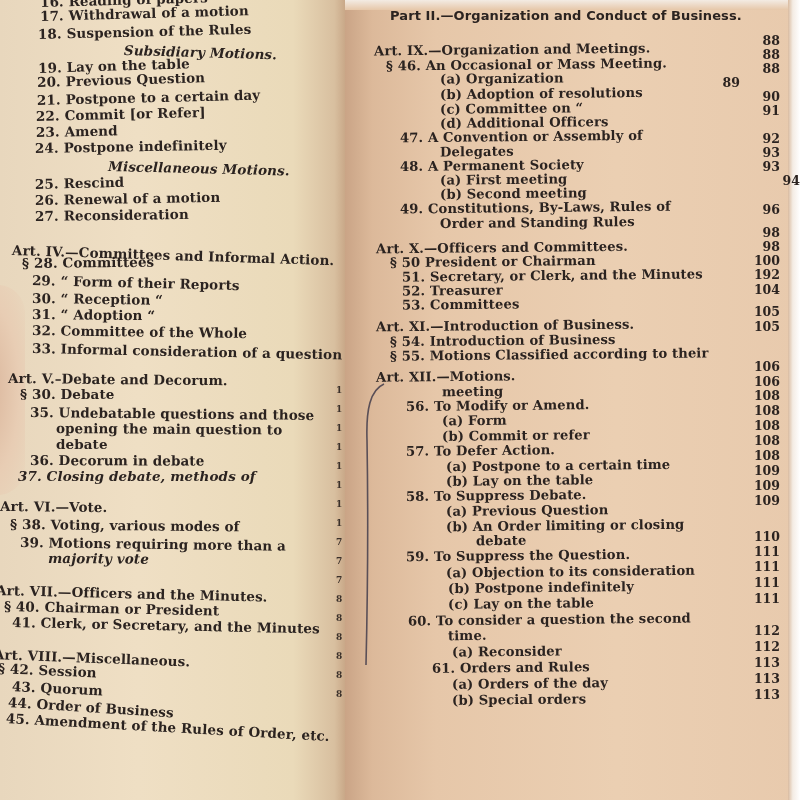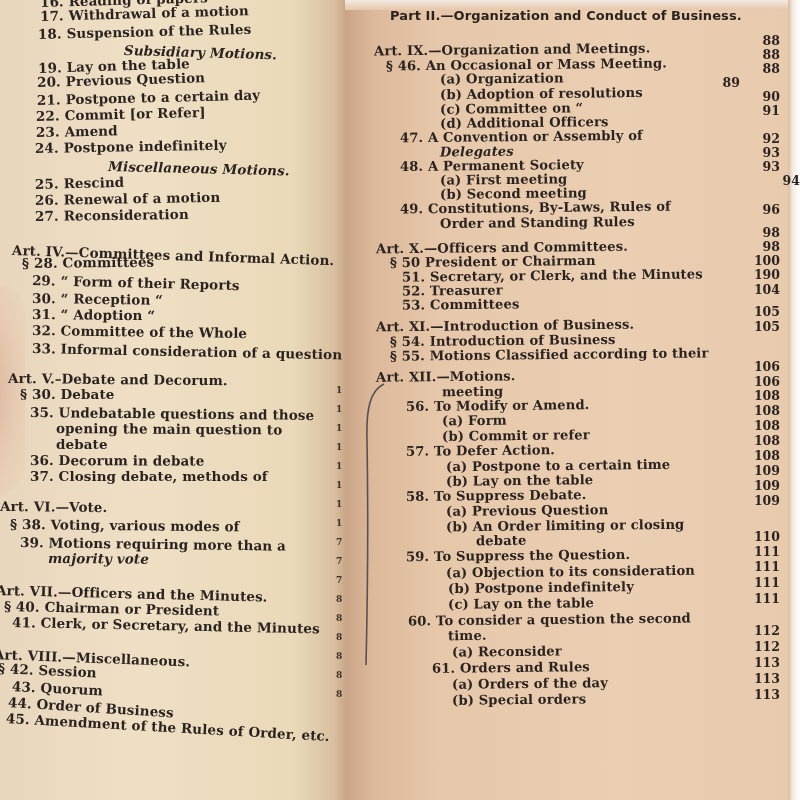--- a/index.html
+++ b/index.html
@@ -68,21 +68,21 @@
       <div class="line" style="left: 32px; top: 290px; transform: rotate(0.8deg);">30.      “      Reception          “</div>
       <div class="line" style="left: 32px; top: 306px; transform: rotate(0.6deg);">31.      “      Adoption           “</div>
       <div class="line" style="left: 32px; top: 322px; transform: rotate(0.8deg);">32. Committee of the Whole</div>
       <div class="line" style="left: 32px; top: 340px; transform: rotate(1.2deg);">33. Informal consideration of a question</div>
       <div class="line heading" style="left: 8px; top: 370px; transform: rotate(0.6deg);">Art. V.–Debate and Decorum.</div>
       <div class="line" style="left: 20px; top: 386px; transform: rotate(0deg);">§ 30. Debate</div>
       <div class="line" style="left: 30px; top: 404px; transform: rotate(0.6deg);">35. Undebatable questions and those</div>
       <div class="line" style="left: 56px; top: 420px; transform: rotate(0.4deg);">opening the main question to</div>
       <div class="line" style="left: 56px; top: 436px; transform: rotate(0deg);">debate</div>
       <div class="line" style="left: 30px; top: 452px; transform: rotate(0.2deg);">36. Decorum in debate</div>
-      <div class="line" style="left: 30px; top: 468px; transform: rotate(0deg);">37. Closing debate, methods of</div>
+      <div class="line" style="left: 18px; top: 468px; transform: rotate(0deg); font-style: italic;">37. Closing debate, methods of</div>
       <div class="line heading" style="left: 0px; top: 498px; transform: rotate(0.6deg);">Art. VI.—Vote.</div>
       <div class="line" style="left: 10px; top: 516px; transform: rotate(0.6deg);">§ 38. Voting, various modes of</div>
       <div class="line" style="left: 20px; top: 534px; transform: rotate(0.8deg);">39. Motions requiring more than a</div>
       <div class="line" style="left: 48px; top: 550px; transform: rotate(0.4deg); font-style: italic;">majority vote</div>
       <div class="line heading" style="left: -4px; top: 582px; transform: rotate(1.4deg);">Art. VII.—Officers and the Minutes.</div>
       <div class="line" style="left: 4px; top: 598px; transform: rotate(1.2deg);">§ 40. Chairman or President</div>
       <div class="line" style="left: 12px; top: 614px; transform: rotate(1.2deg);">41. Clerk, or Secretary, and the Minutes</div>
       <div class="line heading" style="left: -6px; top: 646px; transform: rotate(2.2deg);">Art. VIII.—Miscellaneous.</div>
       <div class="line" style="left: -2px; top: 660px; transform: rotate(2.6deg);">§ 42. Session</div>
       <div class="line" style="left: 12px; top: 678px; transform: rotate(2.8deg);">43. Quorum</div>
@@ -117,21 +117,21 @@
 <div id="right-content">
   <div class="line heading" style="left:390px; top:8px; font-family:'DejaVu Sans', sans-serif; font-size:13px;">Part II.—Organization and Conduct of Business.</div>
   <div id="right-lines">
       <div class="line heading" style="left: 374px; top: 42px; transform: rotate(-0.6deg);">Art. IX.—Organization and Meetings.</div>
       <div class="line" style="left: 386px; top: 57px; transform: rotate(-0.6deg);">§ 46. An Occasional or Mass Meeting.</div>
       <div class="line" style="left: 440px; top: 71px; transform: rotate(-0.6deg);">(a)  Organization</div>
       <div class="line" style="left: 440px; top: 86px; transform: rotate(-0.6deg);">(b)  Adoption of resolutions</div>
       <div class="line" style="left: 440px; top: 101px; transform: rotate(-0.6deg);">(c)  Committee on             “</div>
       <div class="line" style="left: 440px; top: 115px; transform: rotate(-0.6deg);">(d)  Additional Officers</div>
       <div class="line" style="left: 400px; top: 129px; transform: rotate(-0.6deg);">47. A Convention or Assembly of</div>
-      <div class="line" style="left: 440px; top: 144px; transform: rotate(-0.6deg); font-style: italic;">Delegates</div>
+      <div class="line" style="left: 440px; top: 144px; transform: rotate(-0.6deg);">Delegates</div>
       <div class="line" style="left: 400px; top: 158px; transform: rotate(-0.6deg);">48. A Permanent Society</div>
       <div class="line" style="left: 440px; top: 172px; transform: rotate(-0.6deg);">(a)  First meeting</div>
       <div class="line" style="left: 440px; top: 186px; transform: rotate(-0.6deg);">(b)  Second meeting</div>
       <div class="line" style="left: 400px; top: 200px; transform: rotate(-0.6deg);">49. Constitutions, By-Laws, Rules of</div>
       <div class="line" style="left: 440px; top: 215px; transform: rotate(-0.6deg);">Order and Standing Rules</div>
       <div class="line heading" style="left: 376px; top: 240px; transform: rotate(-0.6deg);">Art. X.—Officers and Committees.</div>
       <div class="line" style="left: 390px; top: 254px; transform: rotate(-0.6deg);">§ 50  President or Chairman</div>
       <div class="line" style="left: 402px; top: 268px; transform: rotate(-0.6deg);">51. Secretary, or Clerk, and the Minutes</div>
       <div class="line" style="left: 402px; top: 283px; transform: rotate(-0.6deg);">52. Treasurer</div>
       <div class="line" style="left: 402px; top: 297px; transform: rotate(-0.6deg);">53. Committees</div>
@@ -169,21 +169,21 @@
       <div class="pnum" style="left: 744px; top: 90px;">90</div>
       <div class="pnum" style="left: 744px; top: 104px;">91</div>
       <div class="pnum" style="left: 744px; top: 132px;">92</div>
       <div class="pnum" style="left: 744px; top: 146px;">93</div>
       <div class="pnum" style="left: 744px; top: 160px;">93</div>
       <div class="pnum" style="left: 764px; top: 174px;">94</div>
       <div class="pnum" style="left: 744px; top: 203px;">96</div>
       <div class="pnum" style="left: 744px; top: 226px;">98</div>
       <div class="pnum" style="left: 744px; top: 240px;">98</div>
       <div class="pnum" style="left: 744px; top: 254px;">100</div>
-      <div class="pnum" style="left: 744px; top: 268px;">190</div>
+      <div class="pnum" style="left: 744px; top: 268px;">192</div>
       <div class="pnum" style="left: 744px; top: 283px;">104</div>
       <div class="pnum" style="left: 744px; top: 305px;">105</div>
       <div class="pnum" style="left: 744px; top: 320px;">105</div>
       <div class="pnum" style="left: 744px; top: 360px;">106</div>
       <div class="pnum" style="left: 744px; top: 375px;">106</div>
       <div class="pnum" style="left: 744px; top: 389px;">108</div>
       <div class="pnum" style="left: 744px; top: 404px;">108</div>
       <div class="pnum" style="left: 744px; top: 419px;">108</div>
       <div class="pnum" style="left: 744px; top: 434px;">108</div>
       <div class="pnum" style="left: 744px; top: 449px;">108</div>

